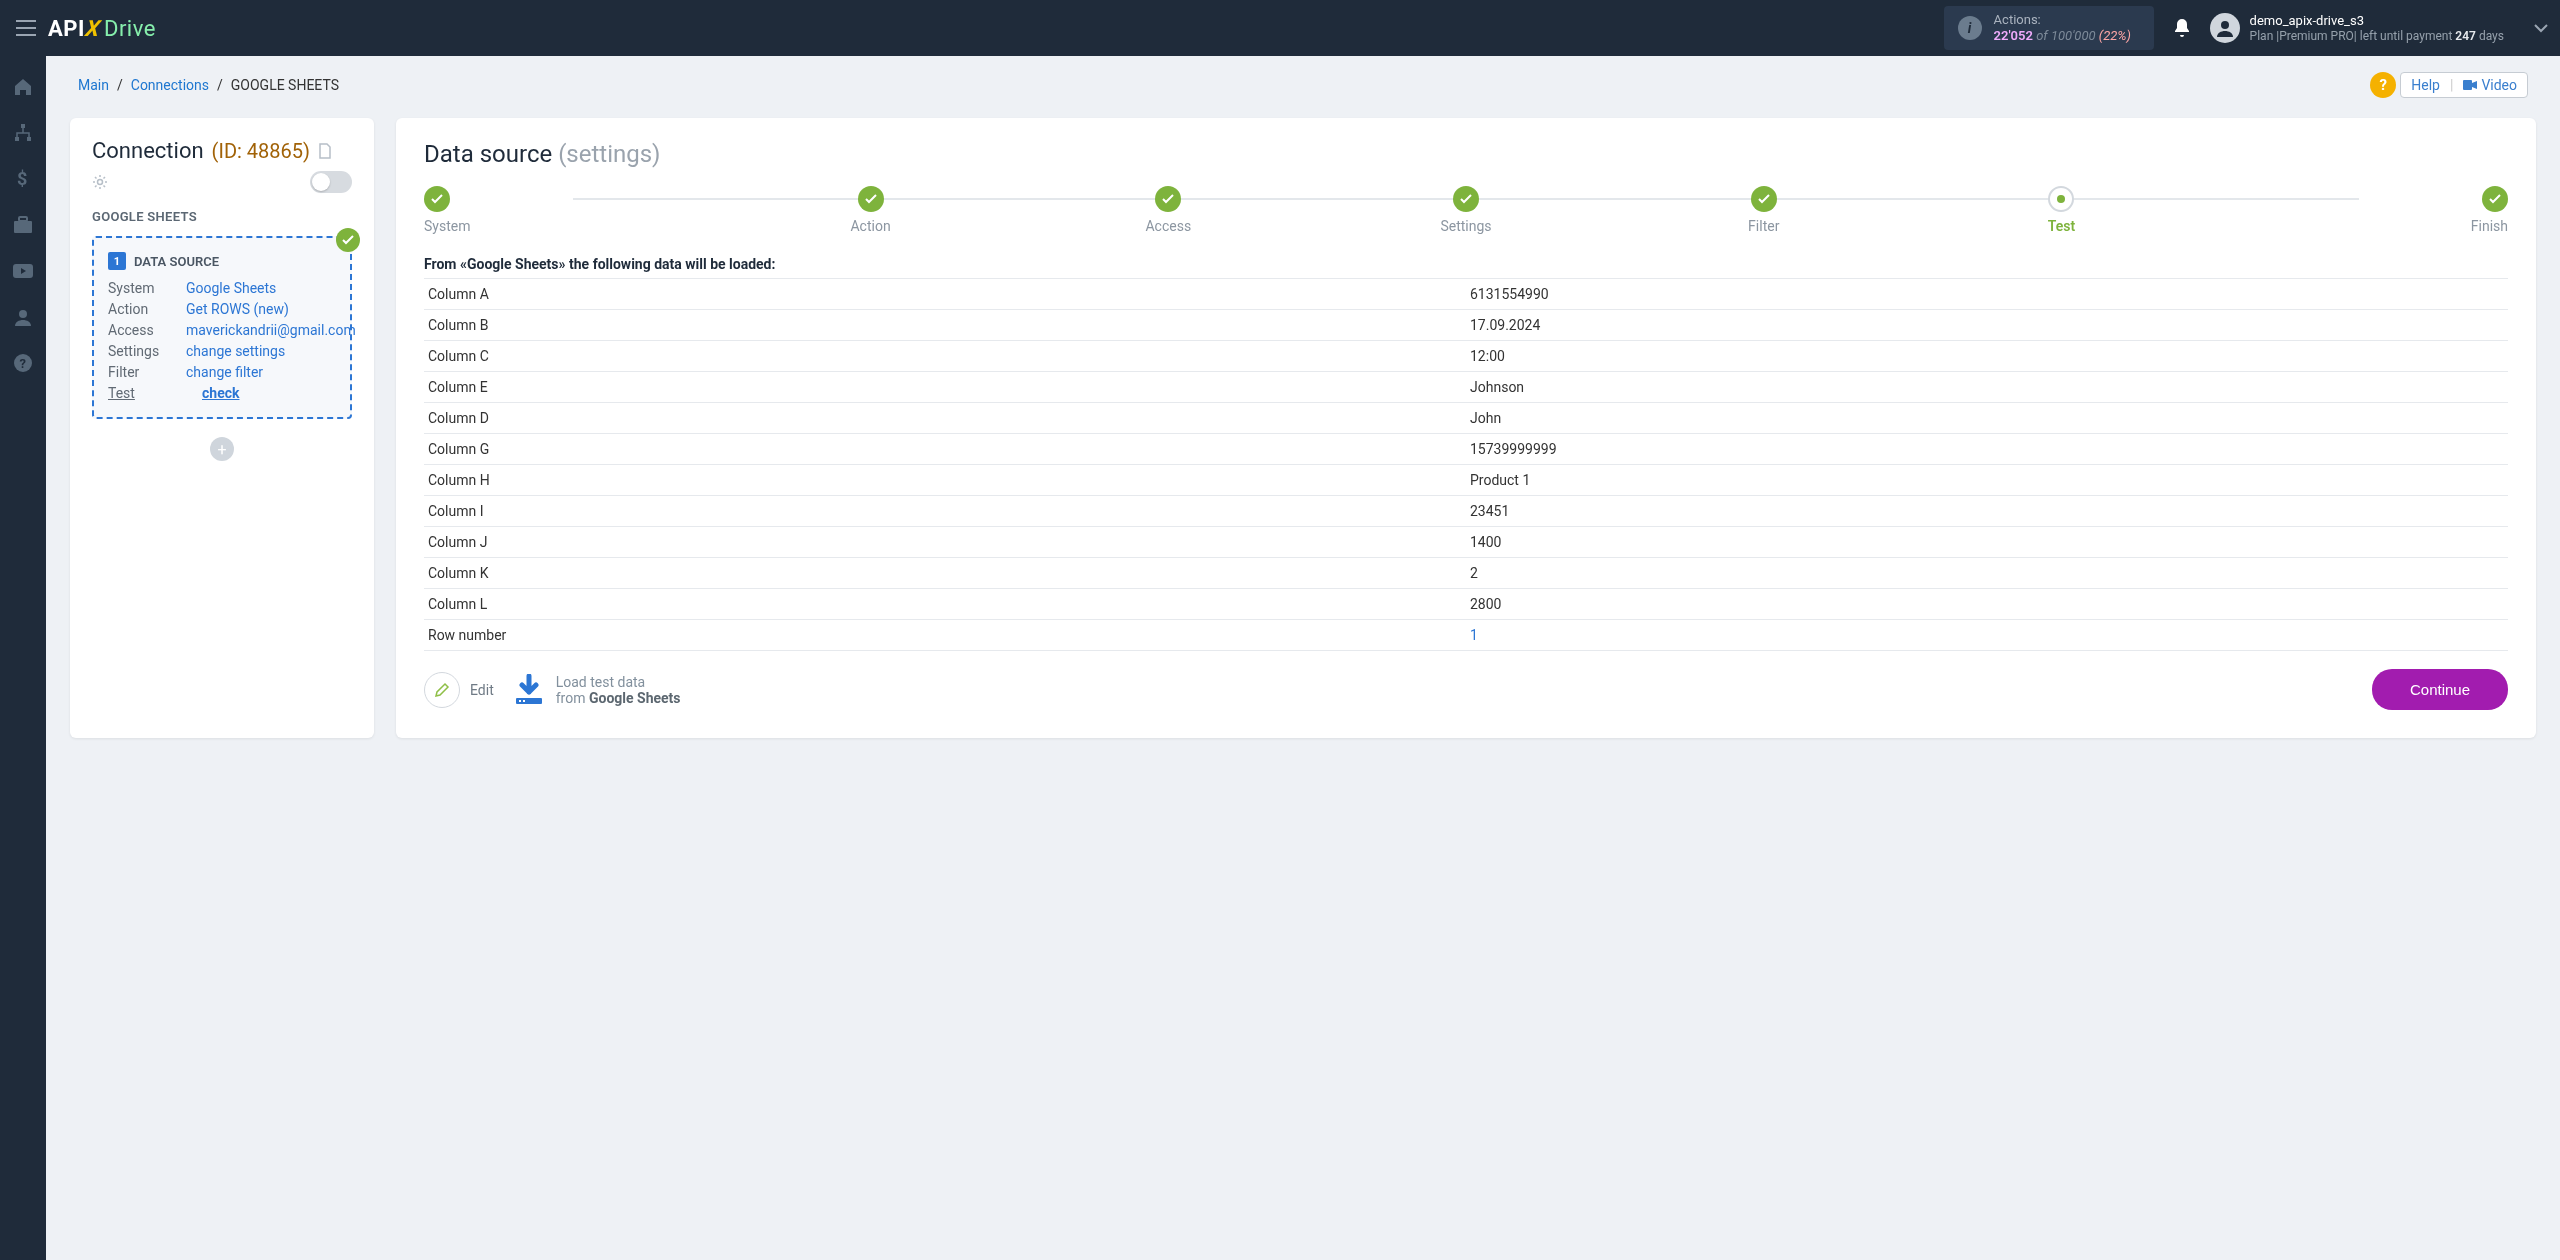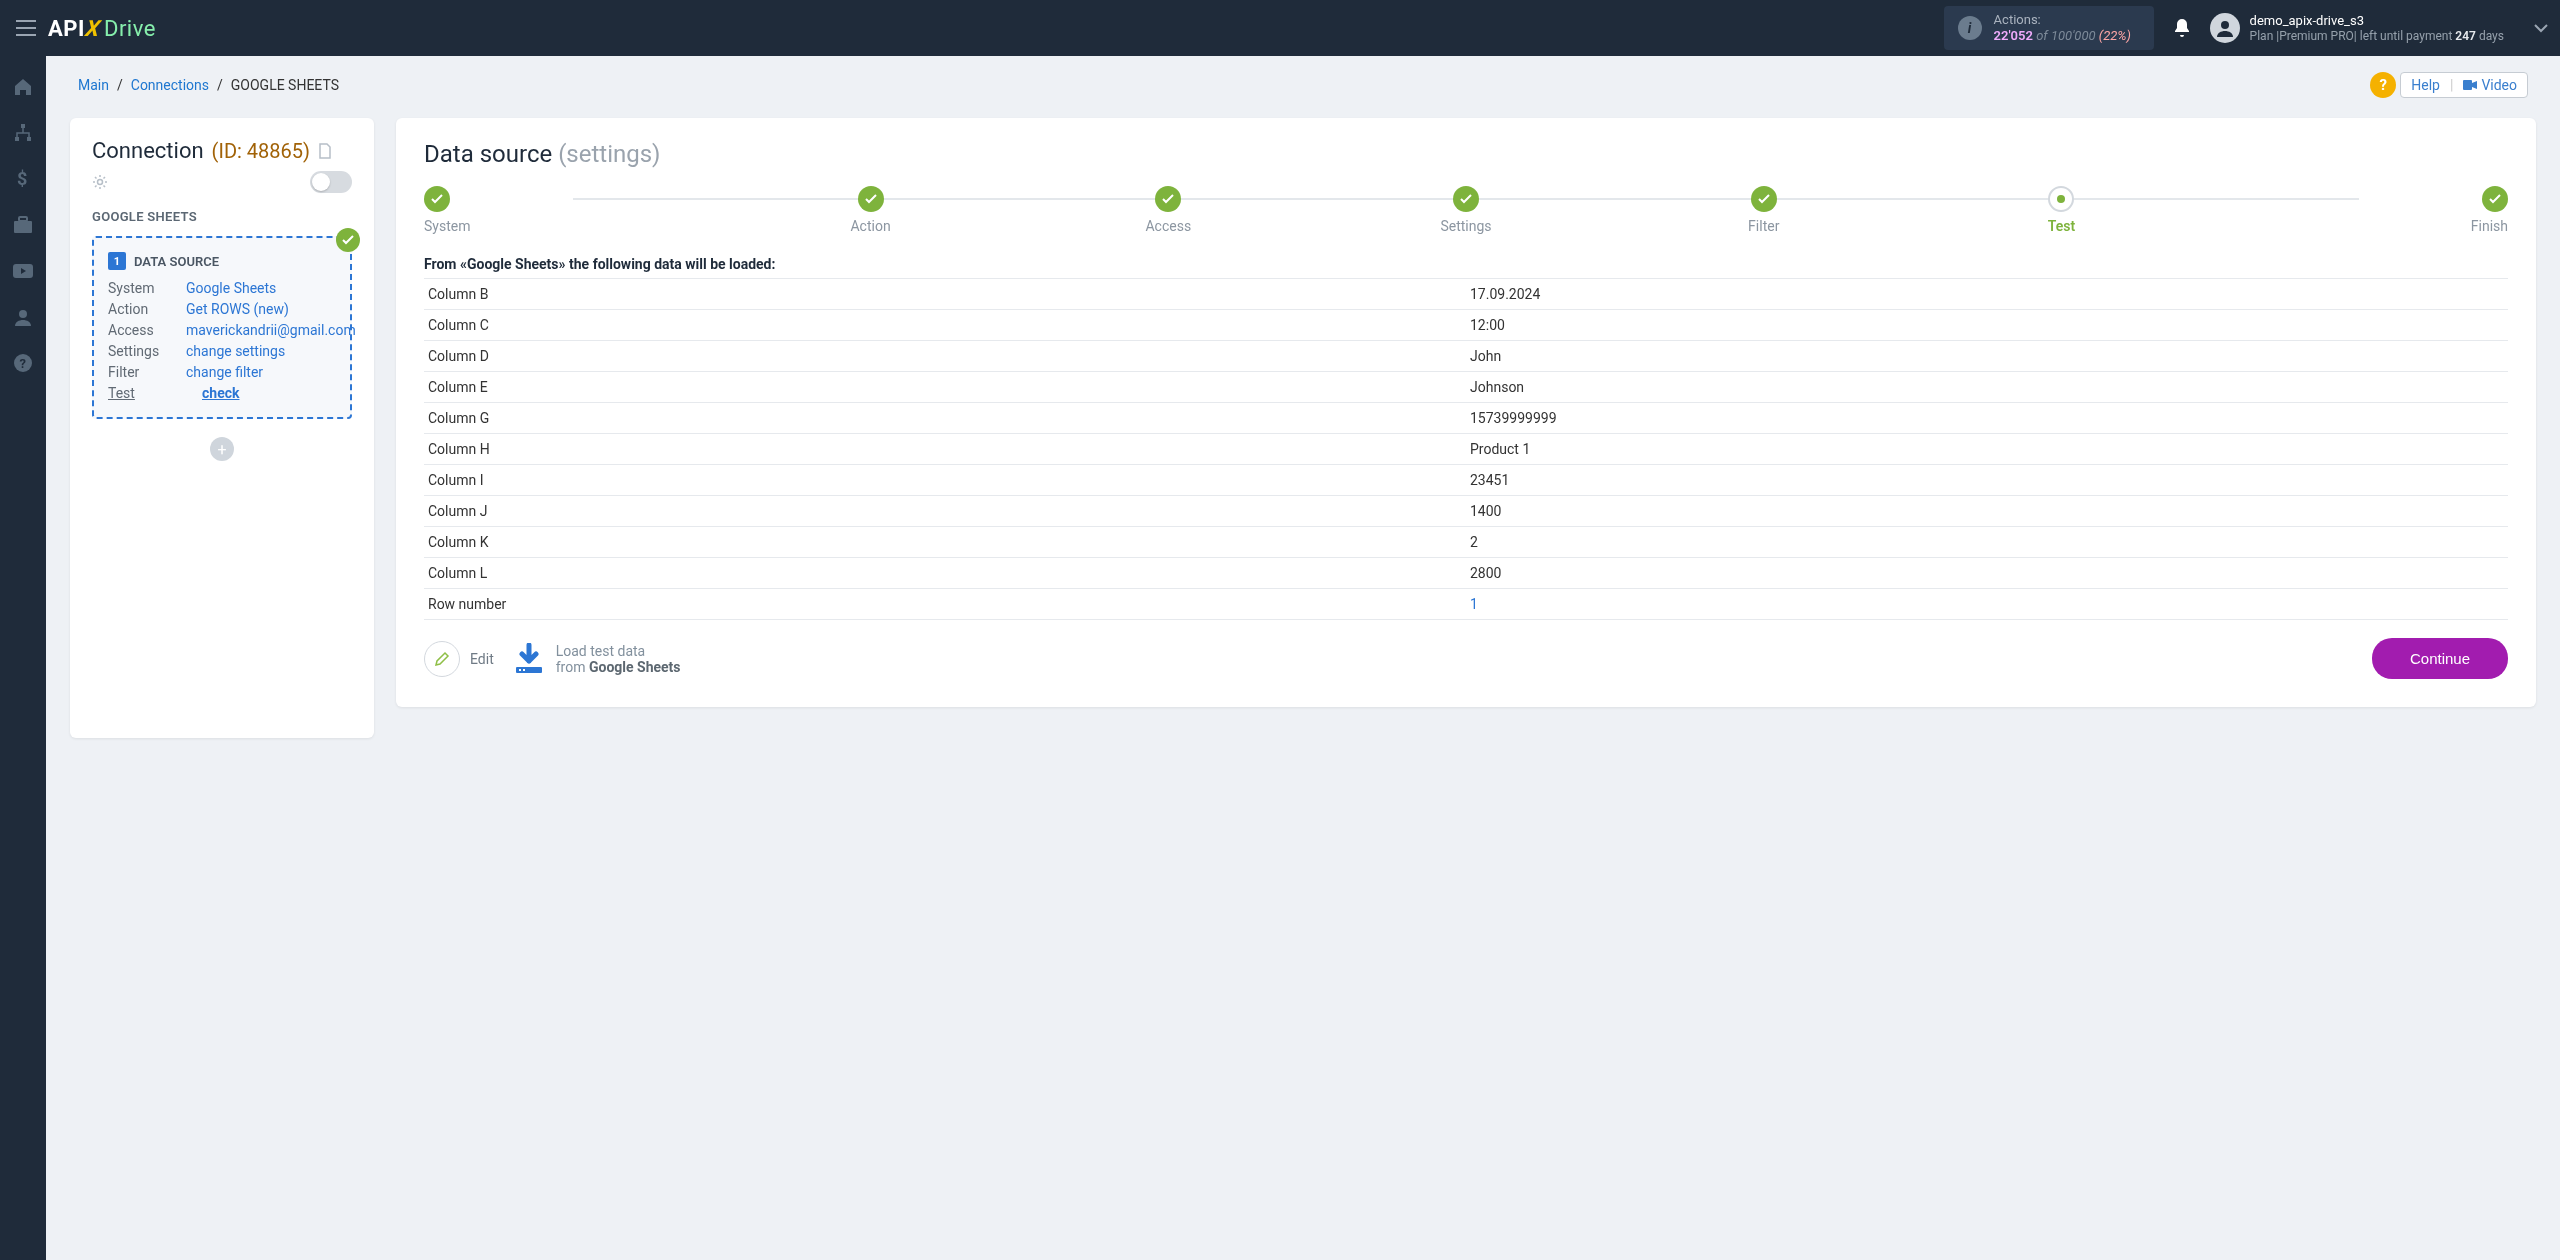--- a/index.html
+++ b/index.html
@@ -334,34 +334,38 @@
               </svg>
             </div>
             <div class="slbl">Finish</div>
           </div>
         </div>
 
       <div class="from-line">From «Google Sheets» the following data will be loaded:</div>
       <table class="data-table">
         <tbody id="table-body">
             <tr>
+              <td>Column A</td>
+              <td>6131554990</td>
+            </tr>
+            <tr>
               <td>Column B</td>
               <td>17.09.2024</td>
             </tr>
             <tr>
               <td>Column C</td>
               <td>12:00</td>
             </tr>
             <tr>
+              <td>Column E</td>
+              <td>Johnson</td>
+            </tr>
+            <tr>
               <td>Column D</td>
               <td>John</td>
-            </tr>
-            <tr>
-              <td>Column E</td>
-              <td>Johnson</td>
             </tr>
             <tr>
               <td>Column G</td>
               <td>15739999999</td>
             </tr>
             <tr>
               <td>Column H</td>
               <td>Product 1</td>
             </tr>
             <tr>

